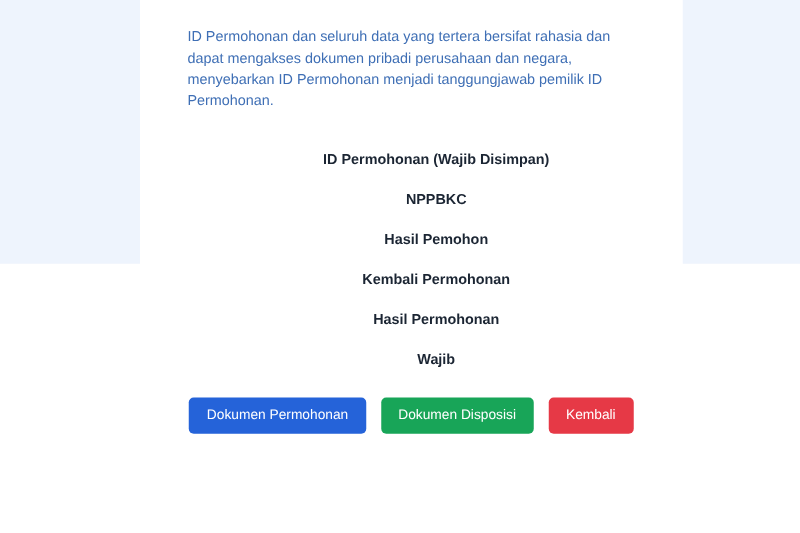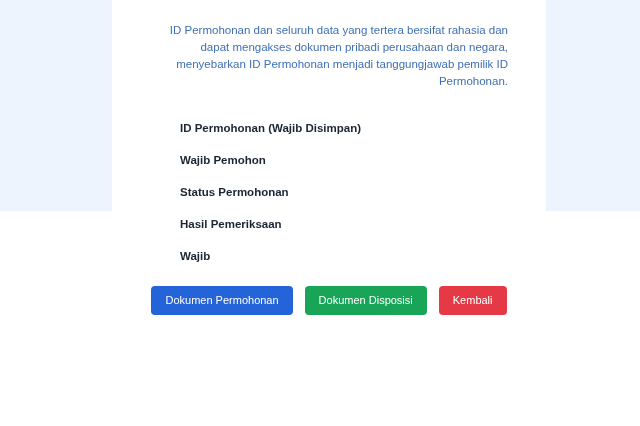--- a/index.html
+++ b/index.html
@@ -43,37 +43,38 @@
     width: 434px;
     height: 426px;
     background: #ffffff;
     box-sizing: border-box;
     padding: 22px 28px 0 28px;
   }
   .notice {
     color: #3f6fb5;
     font-size: 11.5px;
     line-height: 17px;
-    text-align: right;
+    text-align: left;
     padding: 0 10px;
     margin-bottom: 22px;
     font-weight: 400;
   }
   .field-list {
     margin: 0;
     padding: 0;
   }
   .field-row {
     font-size: 11.5px;
     font-weight: bold;
     color: #1b2533;
     height: 32px;
     line-height: 32px;
     padding-left: 40px;
     white-space: nowrap;
+    text-align: center;
   }
   .actions {
     display: flex;
     justify-content: center;
     gap: 12px;
     margin-top: 14px;
   }
   .btn {
     border: none;
     border-radius: 4px;
@@ -96,23 +97,24 @@
 
   <div class="band-left"></div>
   <div class="band-right"></div>
 
   <div class="card">
 
     <div class="notice">ID Permohonan dan seluruh data yang tertera bersifat rahasia dan dapat mengakses dokumen pribadi perusahaan dan negara, menyebarkan ID Permohonan menjadi tanggungjawab pemilik ID Permohonan.</div>
 
     <div class="field-list">
       <div class="field-row">ID Permohonan (Wajib Disimpan)</div>
-      <div class="field-row">Wajib Pemohon</div>
-      <div class="field-row">Status Permohonan</div>
-      <div class="field-row">Hasil Pemeriksaan</div>
+      <div class="field-row">NPPBKC</div>
+      <div class="field-row">Hasil Pemohon</div>
+      <div class="field-row">Kembali Permohonan</div>
+      <div class="field-row">Hasil Permohonan</div>
       <div class="field-row">Wajib</div>
     </div>
 
     <div class="actions">
       <button class="btn btn-primary">Dokumen Permohonan</button>
       <button class="btn btn-success">Dokumen Disposisi</button>
       <button class="btn btn-danger">Kembali</button>
     </div>
 
   </div>

